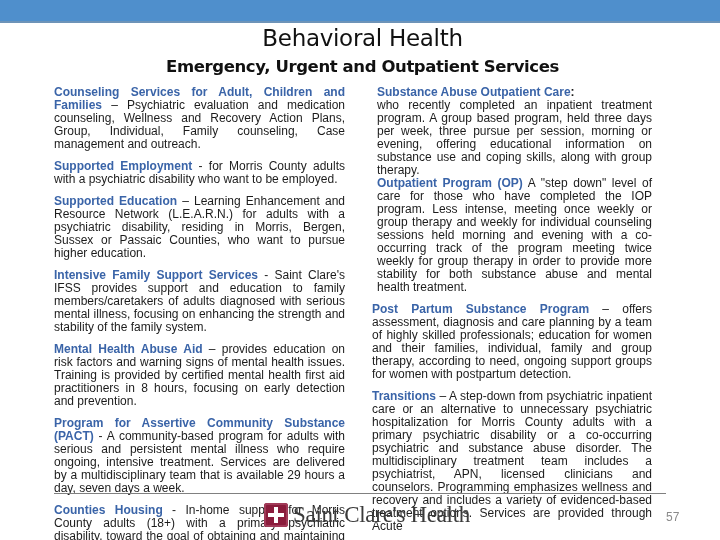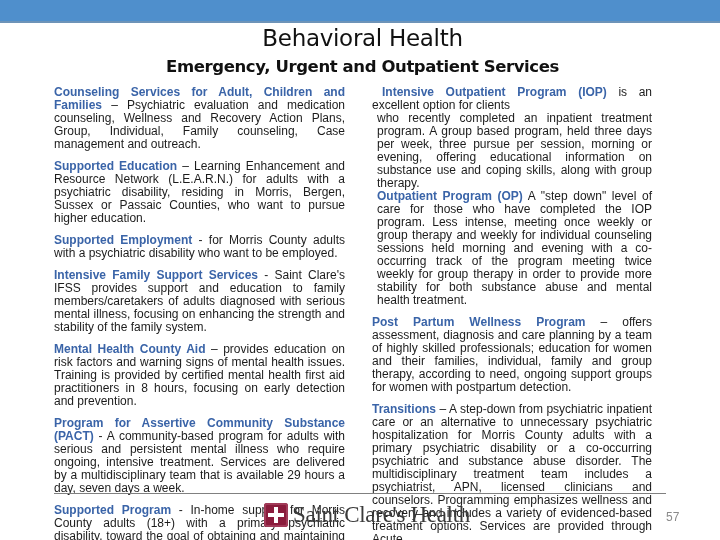--- a/index.html
+++ b/index.html
@@ -57,33 +57,33 @@
 </style>
 </head>
 <body>
 
 <div class="top-bar"></div>
 <div class="title">Behavioral Health</div>
 <div class="subtitle">Emergency, Urgent and Outpatient Services</div>
 
 <div class="col col-left">
   <p class="para"><span class="head">Counseling Services for Adult, Children and Families</span><span> – Psychiatric evaluation and medication counseling, Wellness and Recovery Action Plans, Group, Individual, Family counseling, Case management and outreach.</span></p>
+  <p class="para"><span class="head">Supported Employment</span><span> - for Morris County adults with a psychiatric disability who want to be employed.</span></p>
   <p class="para"><span class="head">Supported Education</span><span> – Learning Enhancement and Resource Network (L.E.A.R.N.) for adults with a psychiatric disability, residing in Morris, Bergen, Sussex or Passaic Counties, who want to pursue higher education.</span></p>
-  <p class="para"><span class="head">Supported Employment</span><span> - for Morris County adults with a psychiatric disability who want to be employed.</span></p>
   <p class="para"><span class="head">Intensive Family Support Services</span><span> - Saint Clare's IFSS provides support and education to family members/caretakers of adults diagnosed with serious mental illness, focusing on enhancing the strength and stability of the family system.</span></p>
-  <p class="para"><span class="head">Mental Health County Aid</span><span> – provides education on risk factors and warning signs of mental health issues. Training is provided by certified mental health first aid practitioners in 8 hours, focusing on early detection and prevention.</span></p>
+  <p class="para"><span class="head">Mental Health Abuse Aid</span><span> – provides education on risk factors and warning signs of mental health issues. Training is provided by certified mental health first aid practitioners in 8 hours, focusing on early detection and prevention.</span></p>
   <p class="para"><span class="head">Program for Assertive Community Substance (PACT)</span><span> - A community-based program for adults with serious and persistent mental illness who require ongoing, intensive treatment. Services are delivered by a multidisciplinary team that is available 29 hours a day, seven days a week.</span></p>
-  <p class="para"><span class="head">Supported Program</span><span> - In-home support for Morris County adults (18+) with a primary psychiatric disability, toward the goal of obtaining and maintaining independent living in the community. Counselors work with individuals to locate permanent lease-based housing, negotiate leases, and develop positive landlord-tenant relationships.</span></p>
+  <p class="para"><span class="head">Counties Housing</span><span> - In-home support for Morris County adults (18+) with a primary psychiatric disability, toward the goal of obtaining and maintaining independent living in the community. Counselors work with individuals to locate permanent lease-based housing, negotiate leases, and develop positive landlord-tenant relationships.</span></p>
 </div>
 
 <div class="col col-right">
-  <p class="para tight"><span style="padding-left:10px"></span><span class="head">Intensive Outpatient Program (IOP)</span><span> is an excellent option for clients</span></p>
+  <p class="para tight sub-indent"><span class="head">Substance Abuse Outpatient Care</span><span style="font-weight:bold">:</span></p>
   <p class="para tight sub-indent"><span>who recently completed an inpatient treatment program. A group based program, held three days per week, three pursue per session, morning or evening, offering educational information on substance use and coping skills, along with group therapy.</span></p>
   <p class="para sub-indent"><span class="head">Outpatient Program (OP)</span><span>  A "step down" level of care for those who have completed the IOP program. Less intense, meeting once weekly or group therapy and weekly for individual counseling sessions held morning and evening with a co-occurring track of the program meeting twice weekly for group therapy in order to provide more stability for both substance abuse and mental health treatment.</span></p>
-  <p class="para"><span class="head">Post Partum Wellness Program</span><span> – offers assessment, diagnosis and care planning by a team of highly skilled professionals; education for women and their families, individual, family and group therapy, according to need, ongoing support groups for women with postpartum detection.</span></p>
+  <p class="para"><span class="head">Post Partum Substance Program</span><span> – offers assessment, diagnosis and care planning by a team of highly skilled professionals; education for women and their families, individual, family and group therapy, according to need, ongoing support groups for women with postpartum detection.</span></p>
   <p class="para"><span class="head">Transitions</span><span> – A step-down from psychiatric inpatient care or an alternative to unnecessary psychiatric hospitalization for Morris County adults with a primary psychiatric disability or a co-occurring psychiatric and substance abuse disorder. The multidisciplinary treatment team includes a psychiatrist, APN, licensed clinicians and counselors. Programming emphasizes wellness and recovery and includes a variety of evidenced-based treatment options. Services are provided through Acute</span></p>
 </div>
 
 <div class="divider"></div>
 
 <div class="logo">
   <div class="logo-mark"></div>
   <span class="logo-text">Saint Clare's Health</span>
 </div>
 

